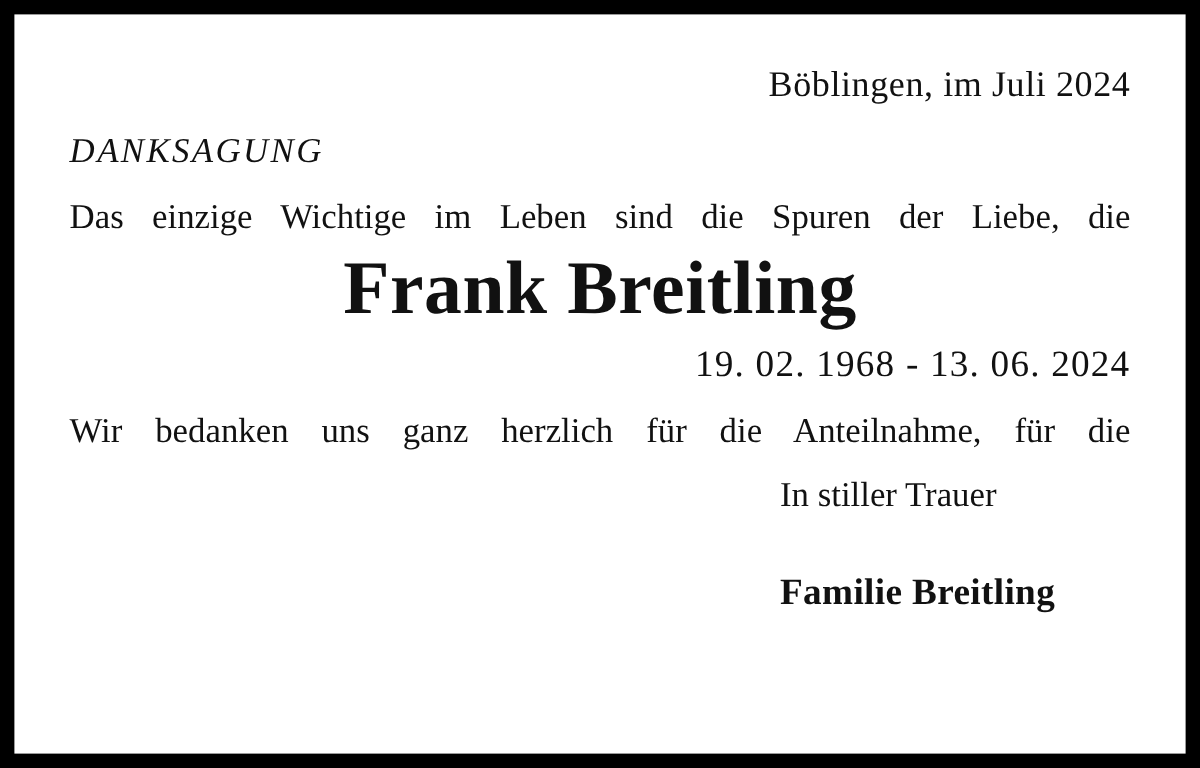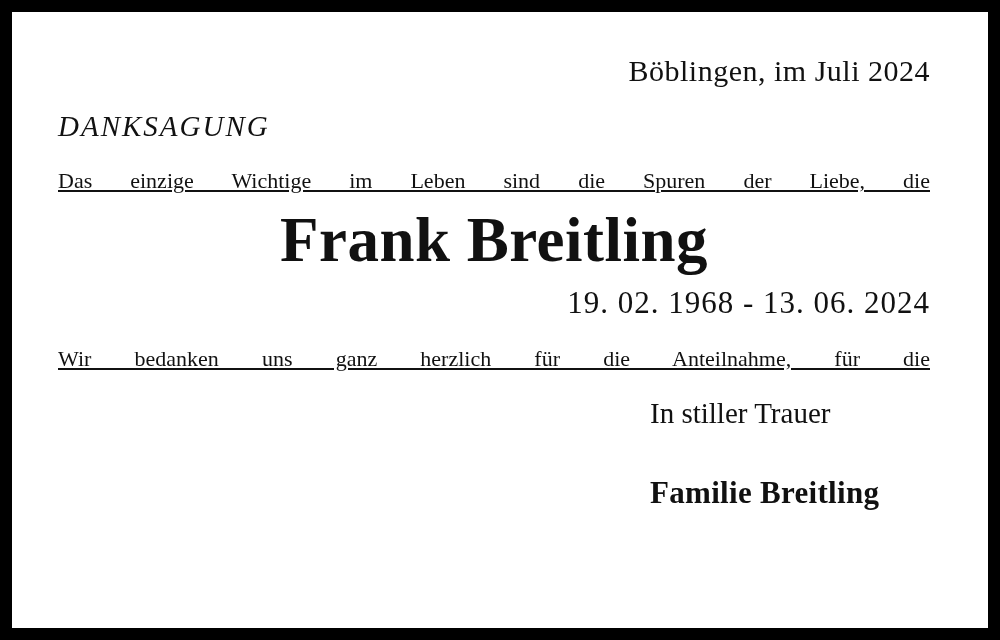--- a/index.html
+++ b/index.html
@@ -17,40 +17,39 @@
   }
   .card {
     position: absolute;
     left: 12px;
     top: 12px;
     width: 976px;
     height: 616px;
     background: #ffffff;
     color: #111111;
     box-sizing: border-box;
-    padding: 40px 58px 0 46px;
+    padding: 40px 46px 0 46px;
   }
   .dateline {
     text-align: right;
     font-size: 30px;
     line-height: 38px;
     letter-spacing: 0.5px;
   }
   .notice-type {
     margin-top: 18px;
     font-style: italic;
     font-size: 29px;
     line-height: 36px;
     letter-spacing: 2px;
   }
   .para {
     margin-top: 19px;
-    font-size: 22px;
+    font-size: 29px;
     line-height: 36px;
-    text-decoration: underline;
   }
   .para .line {
     display: block;
   }
   .para .line.justified {
     text-align: justify;
     text-align-last: justify;
   }
   .deceased-name {
     margin-top: 5px;

